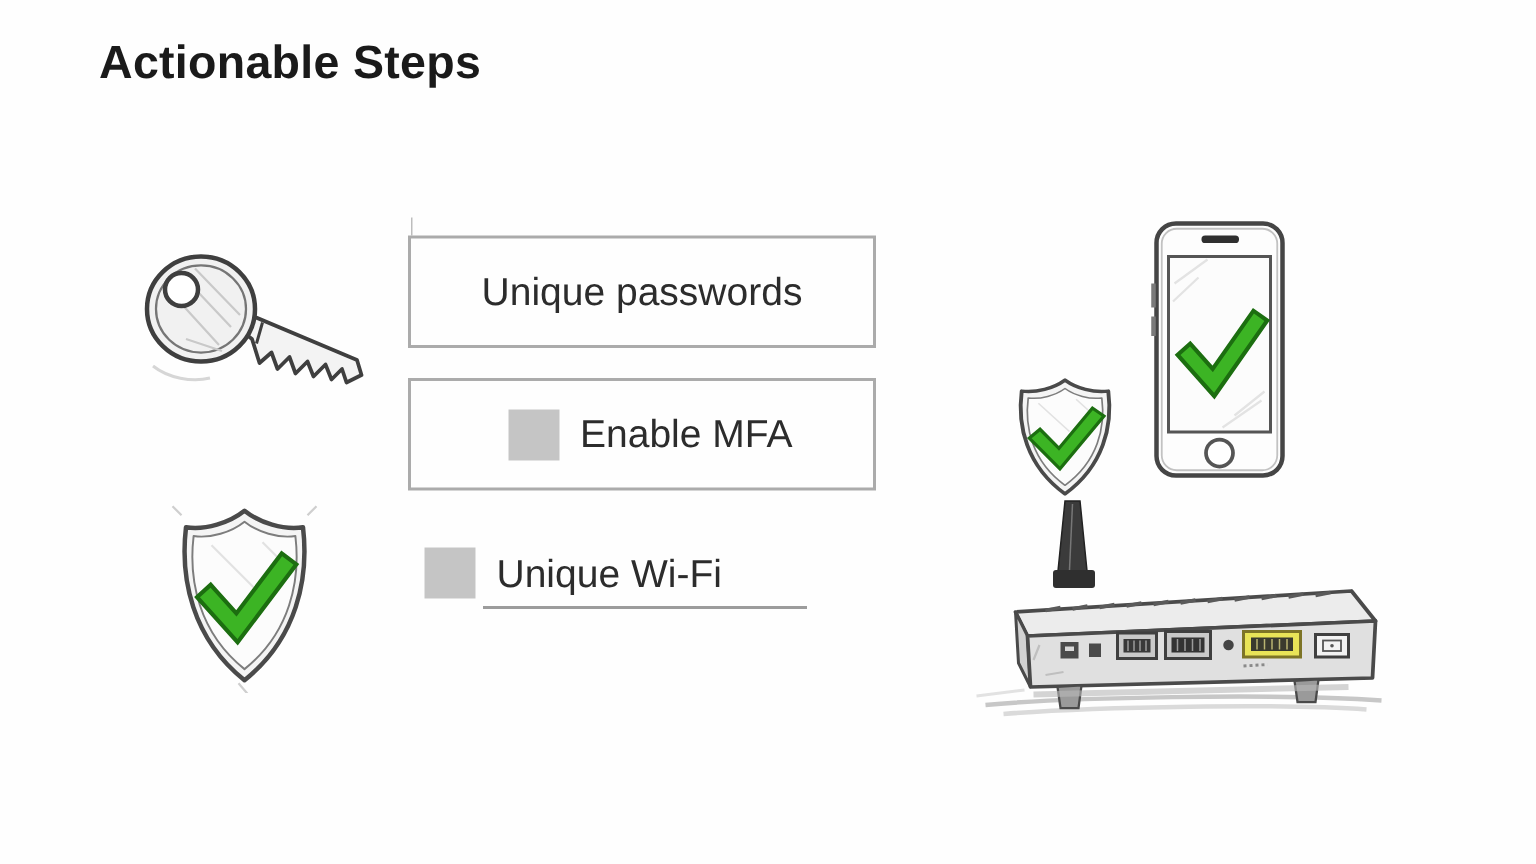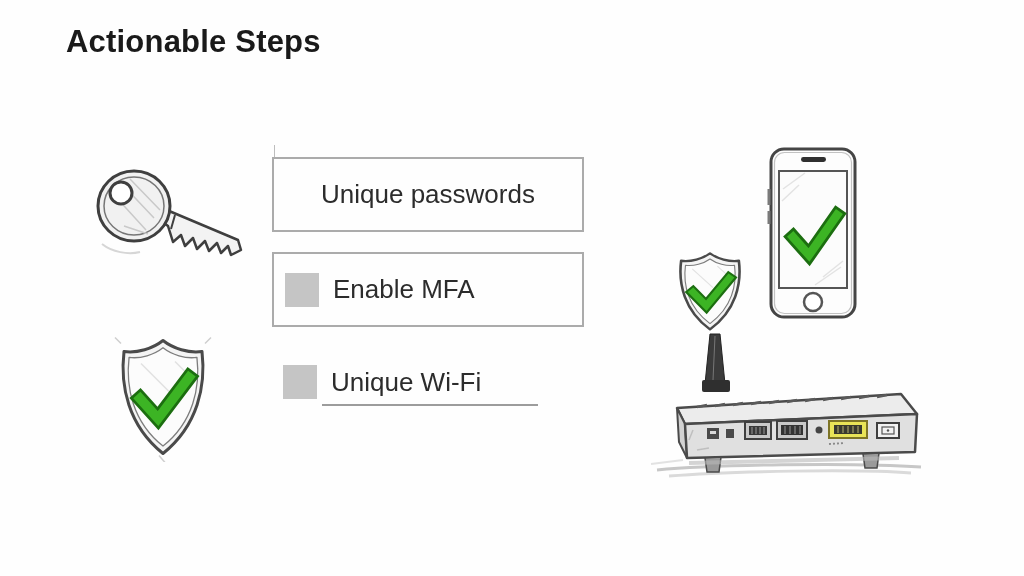--- a/index.html
+++ b/index.html
@@ -8,21 +8,21 @@
     overflow:hidden;font-family:"Liberation Sans", sans-serif;
   }
   .title{
     position:absolute;left:66px;top:24px;font-size:31px;font-weight:700;
     color:#1a1a1a;letter-spacing:.2px;text-align:right;
   }
   .check-box-item{
     position:absolute;left:272px;width:308px;height:71px;
     display:flex;align-items:center;color:#2c2c2c;font-size:26px;
   }
-  .bordered{border:2px solid #ababab;background:#fefefe;}
+  .bordered{border:2px solid #ababab;background:#fefefe;justify-content:center;}
   .item-1{top:157px;justify-content:center;}
   .item-2{top:252px;}
   .item-3{top:352px;height:60px;}
   .checkbox{
     width:34px;height:34px;background:#c5c5c5;margin-left:11px;margin-right:14px;flex:0 0 auto;
   }
   .item-label{white-space:nowrap;}
   .overshoot{
     position:absolute;left:274px;top:145px;width:1px;height:14px;background:#bdbdbd;
   }

